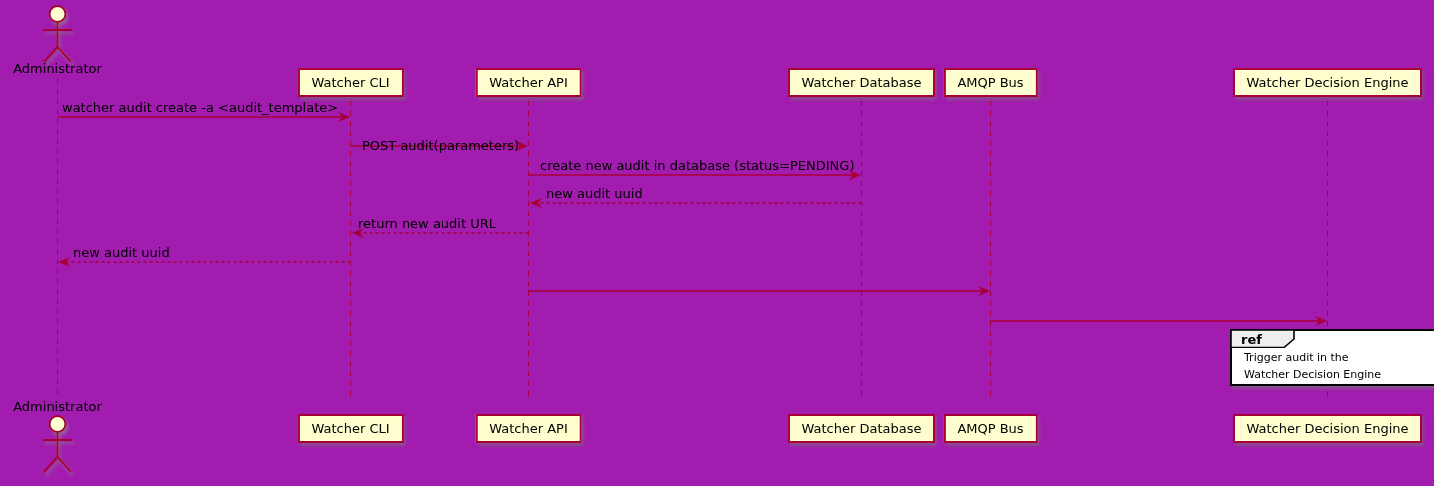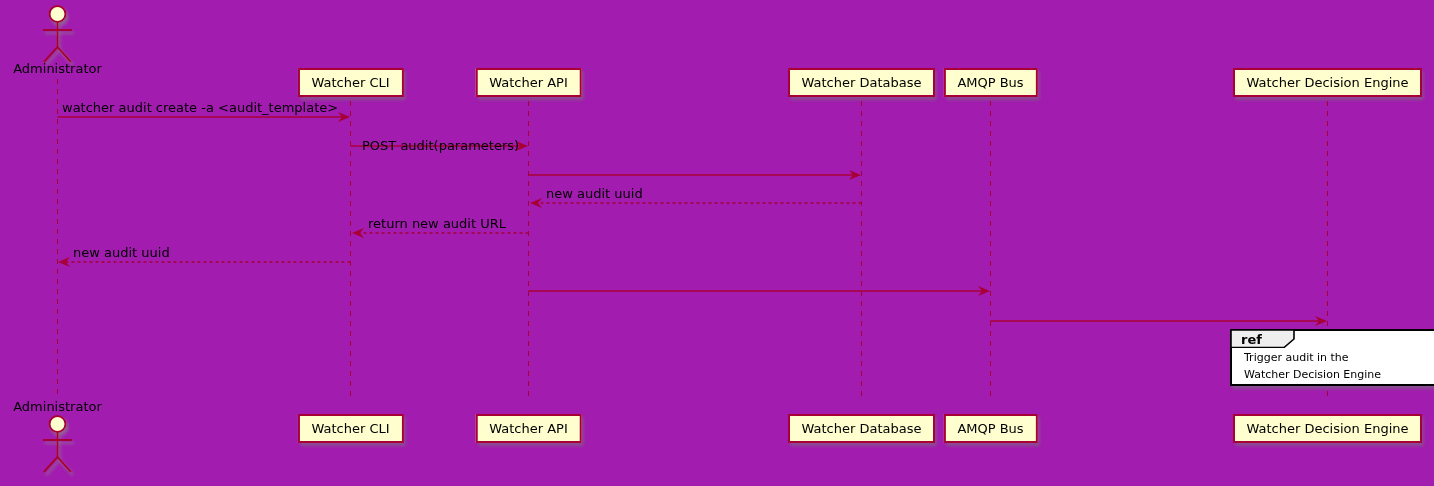--- a/index.html
+++ b/index.html
@@ -166,22 +166,23 @@
   <div class="actor-label" style="left:57.5px; top:61px;">Administrator</div>
 
   <div class="participant-box" style="left:350.5px; top:52px;">Watcher CLI</div>
   <div class="participant-box" style="left:528.5px; top:52px;">Watcher API</div>
   <div class="participant-box" style="left:861.5px; top:52px;">Watcher Database</div>
   <div class="participant-box" style="left:990.5px; top:52px;">AMQP Bus</div>
   <div class="participant-box" style="left:1327.5px; top:52px;">Watcher Decision Engine</div>
 
   <span class="msg-label" style="left:62px;  top:100px;">watcher audit create -a &lt;audit_template&gt;</span>
   <span class="msg-label" style="left:362px; top:138px;">POST audit(parameters)</span>
+  <span class="msg-label" style="left:540px; top:158px;">create new audit in database (status=PENDING)</span>
   <span class="msg-label" style="left:546px; top:186px;">new audit uuid</span>
-  <span class="msg-label" style="left:368px; top:216px;text-align:center;">return new audit URL</span>
+  <span class="msg-label" style="left:358px; top:216px;text-align:center;">return new audit URL</span>
   <span class="msg-label" style="left:73px;  top:245px;">new audit uuid</span>
 
   <div class="ref-box">
     <svg class="ref-header" width="66" height="18" viewBox="0 0 66 18">
       <path d="M0,0 H63 V9 L53,17.5 H0 Z" fill="#EEEEEE" stroke="#000000" stroke-width="1.6"></path>
     </svg>
     <span class="ref-keyword">ref</span>
     <div class="ref-body">
       <div>Trigger audit in the</div>
       <div>Watcher Decision Engine</div>

